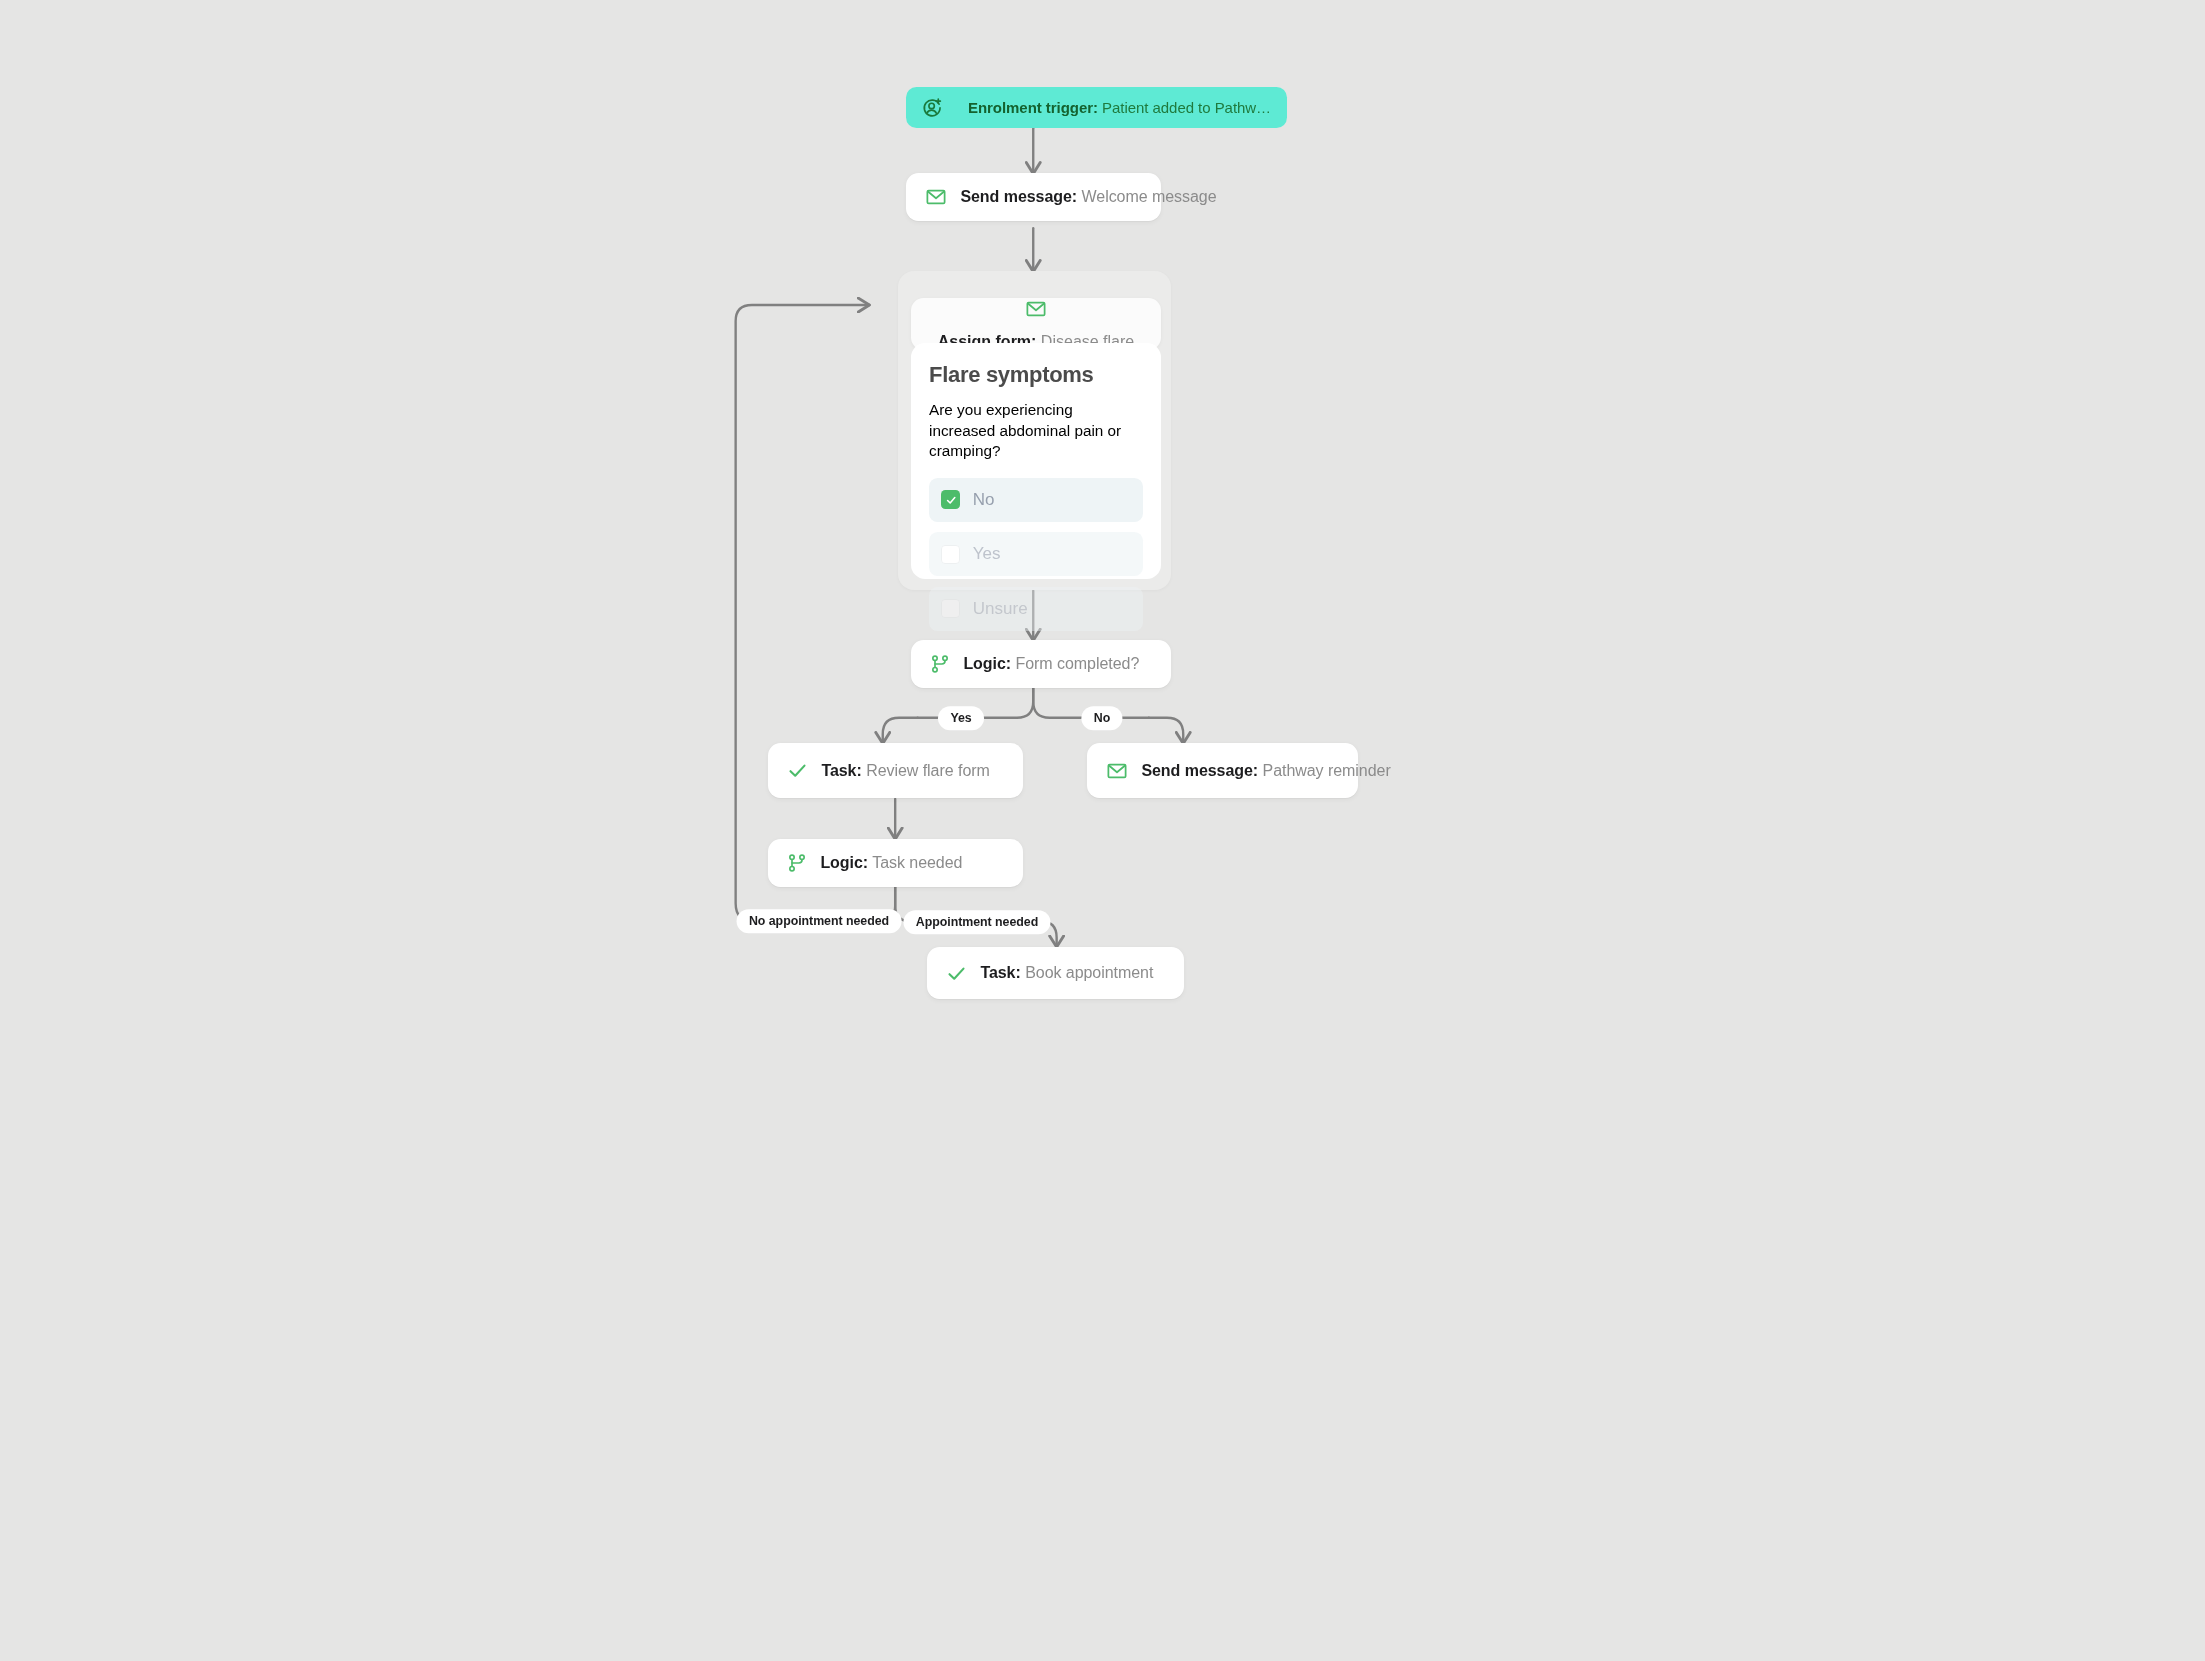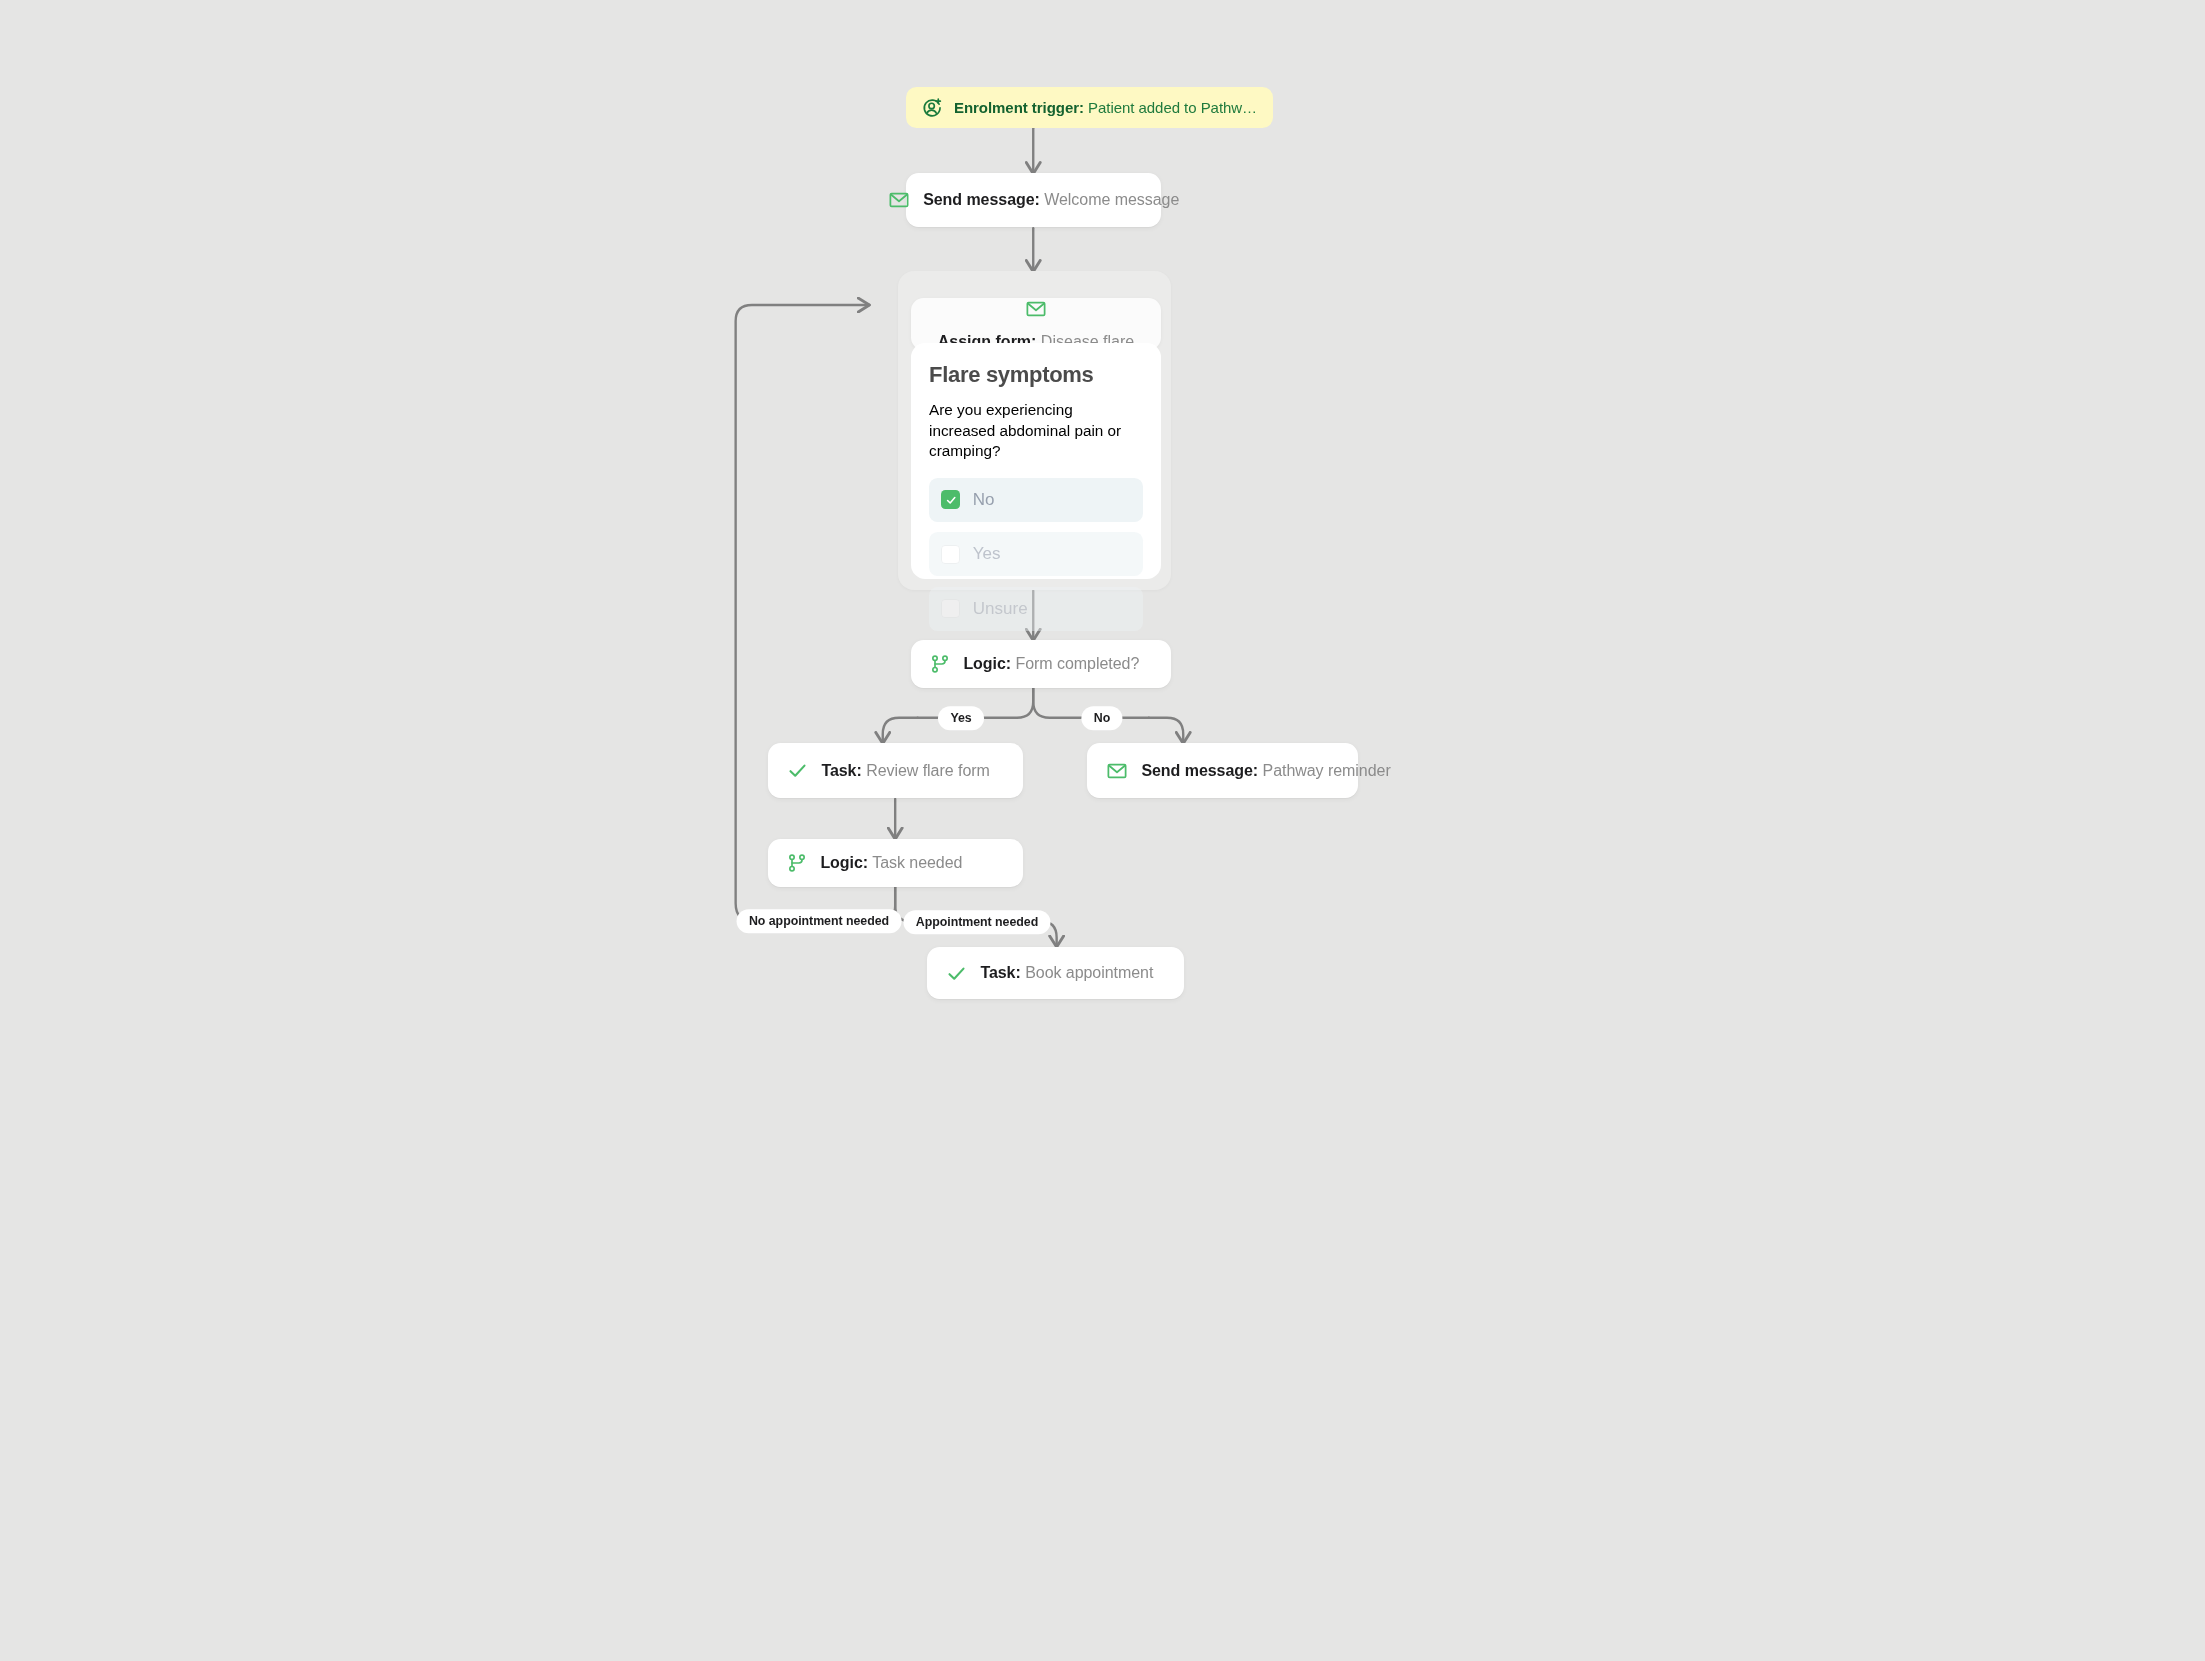--- a/index.html
+++ b/index.html
@@ -48,24 +48,24 @@
     white-space: nowrap;
     letter-spacing: -0.05px;
   }
   .node .txt b {
     color: #1d1d1f;
     font-weight: 700;
   }
 
   
   .node.trigger {
-    background: #fef9c3;
+    background: #5eead4;
     border-radius: 10.5px;
     box-shadow: none;
-    gap: 11px;
+    gap: 25px;
     padding: 0 16px;
   }
   .node.trigger .txt {
     color: #1f7a3d;
     font-size: 15px;
   }
   .node.trigger .txt b { color: #14622f; font-weight: 700; }
 
   
   .icon { display: flex; align-items: center; justify-content: center; flex: none; }
@@ -197,21 +197,21 @@
       <svg width="21" height="21" viewBox="0 0 24 24" fill="none" stroke="#1a7a3c" stroke-width="1.9" stroke-linecap="round" stroke-linejoin="round">
         <path d="M19.5 8.2 A9 9 0 1 0 20.6 12.4"></path>
         <circle cx="11" cy="10.2" r="3.1"></circle>
         <path d="M5.6 18.6 a5.8 5.8 0 0 1 10.8 0"></path>
         <path d="M18.6 2.4 L18.6 7.2 M16.2 4.8 L21 4.8"></path>
       </svg>
     </span>
     <span class="txt"><b>Enrolment trigger:</b><span> Patient added to Pathw…</span></span>
   </div>
 
-  <div class="node" style="left:906px; top:173px; height:54px; width:255px;justify-content:center;">
+  <div class="node" style="left:906px; top:173px; height:48px; width:255px;">
     <span class="icon">
       <svg width="22" height="22" viewBox="0 0 24 24" fill="none" stroke="#4cbc6a" stroke-width="1.9" stroke-linecap="round" stroke-linejoin="round">
         <rect x="2.6" y="5" width="18.8" height="14" rx="1.4"></rect>
         <path d="M3.2 6 L12 13.4 L20.8 6"></path>
       </svg>
     </span>
     <span class="txt"><b>Send message:</b><span> Welcome message</span></span>
   </div>
 
   <div class="formgroup" style="left:898px; top:271px; width:273px; height:319px;"></div>

